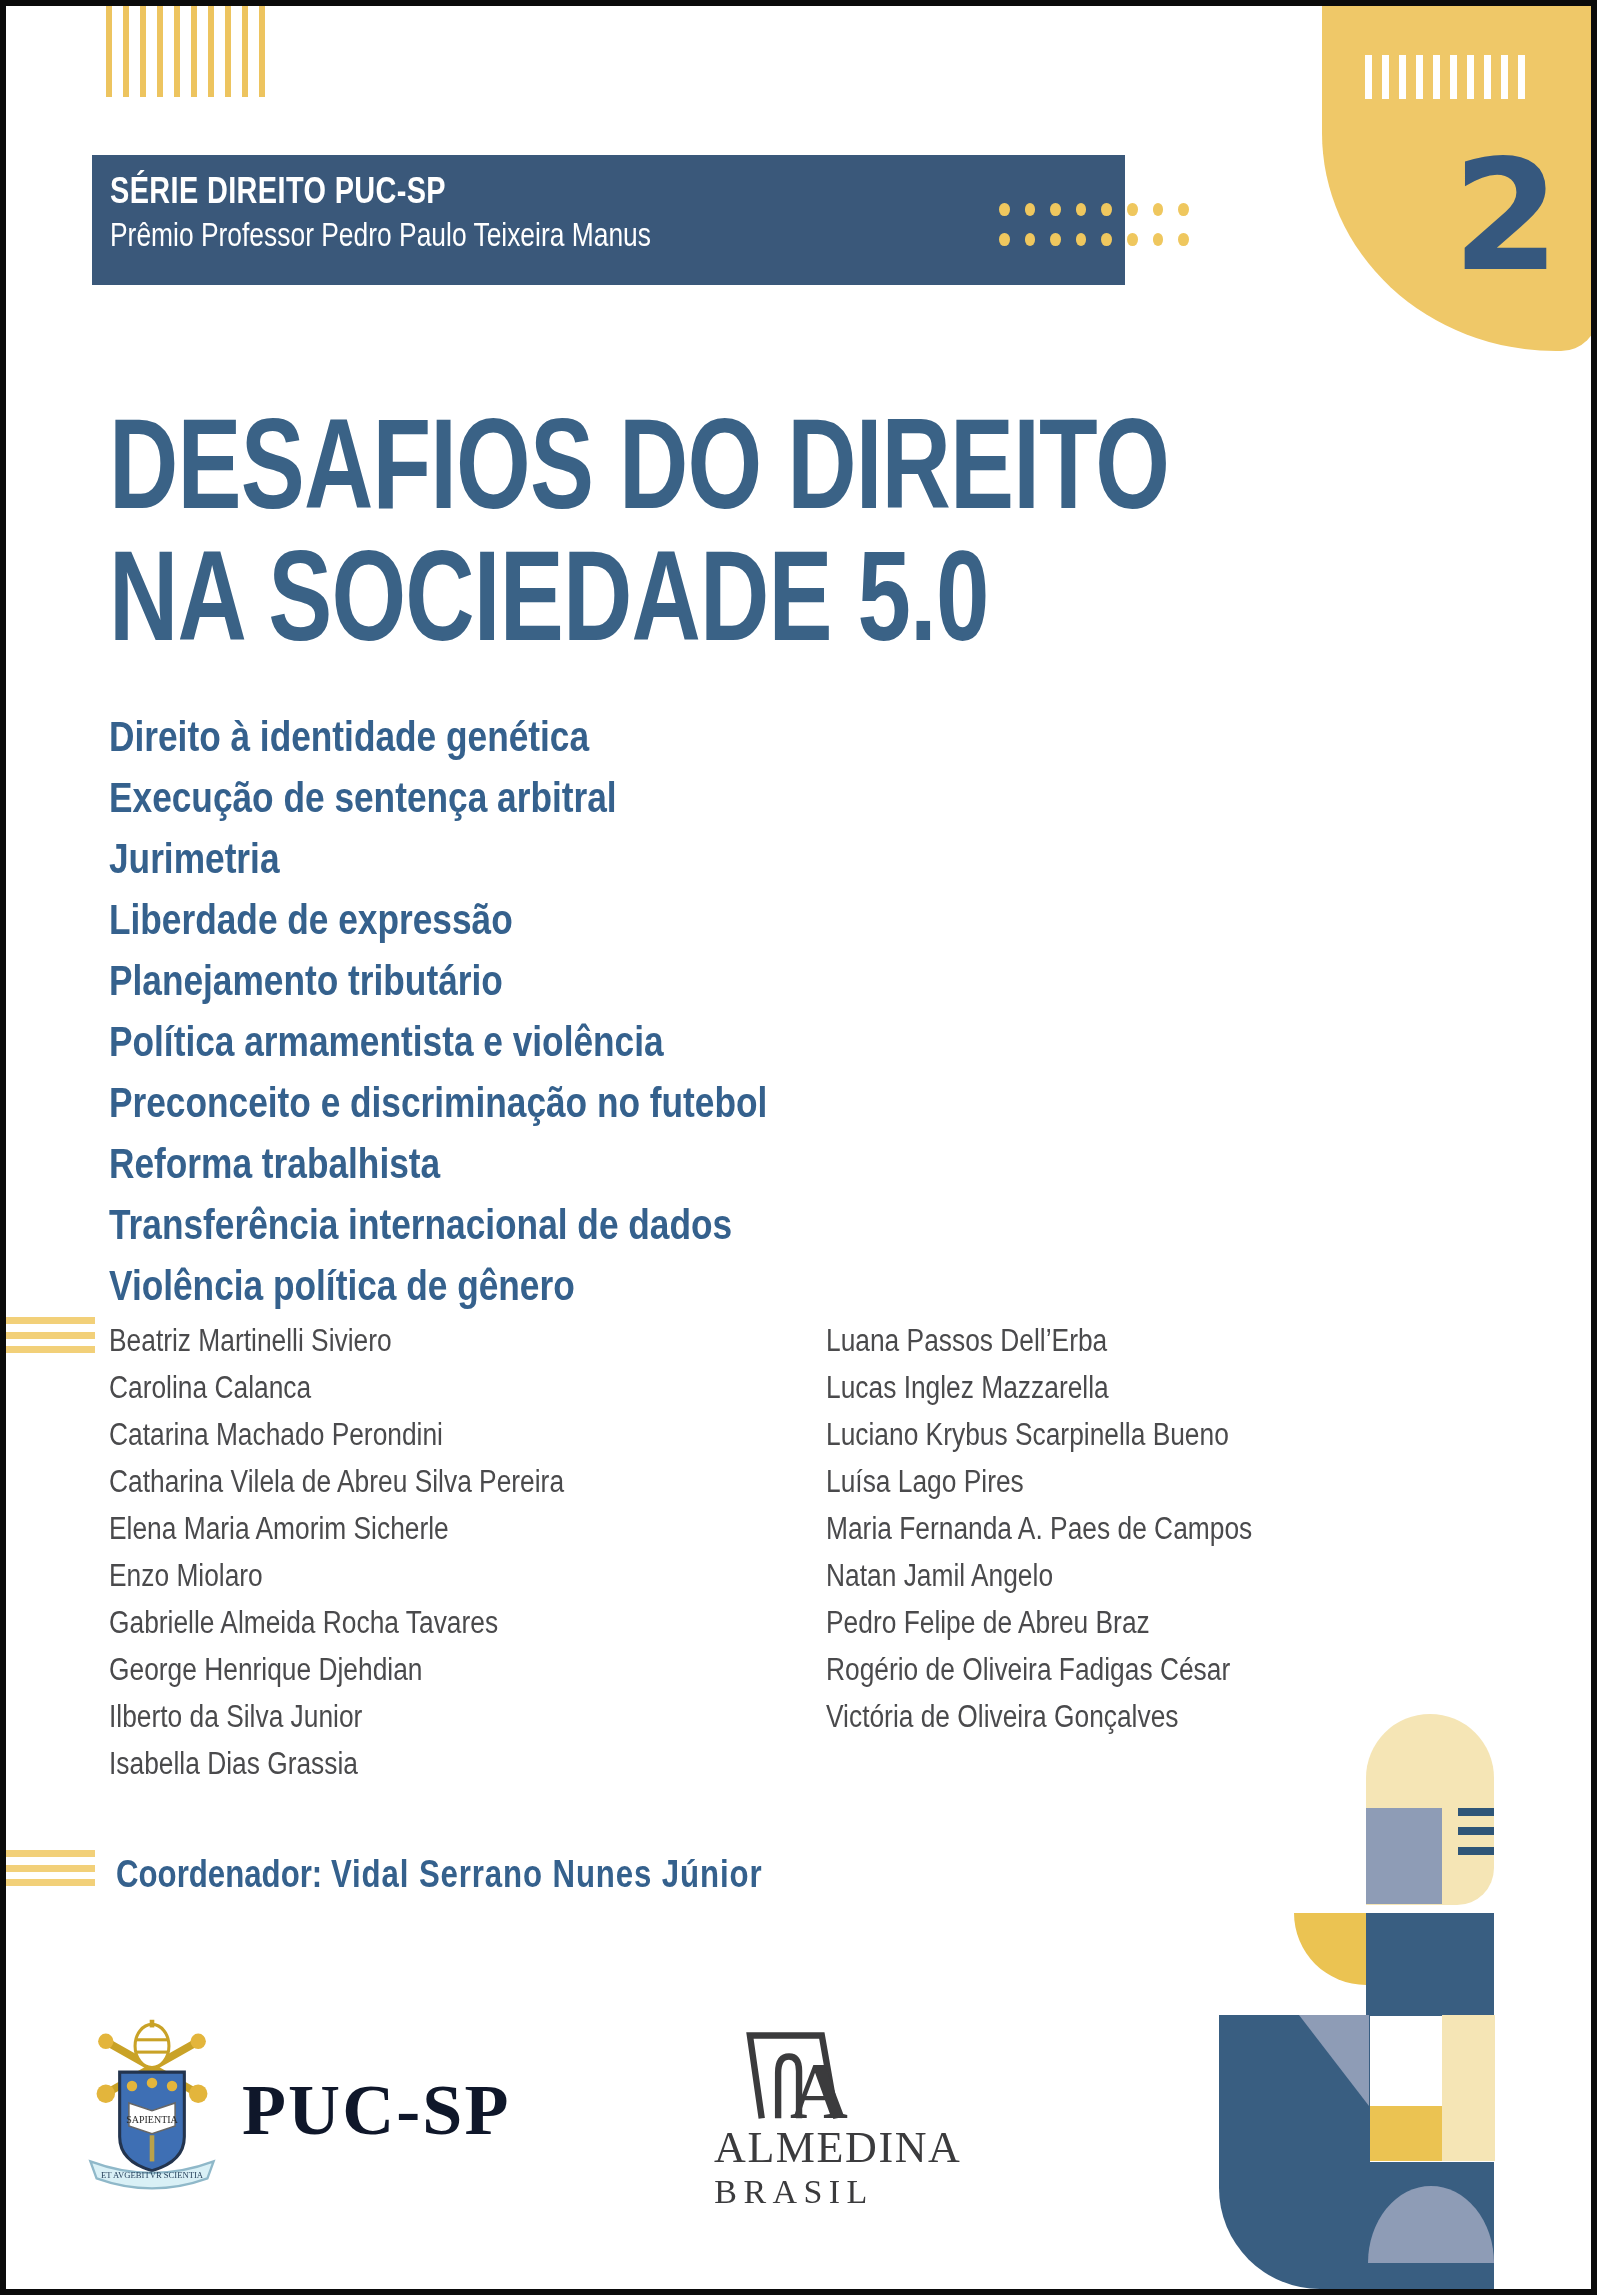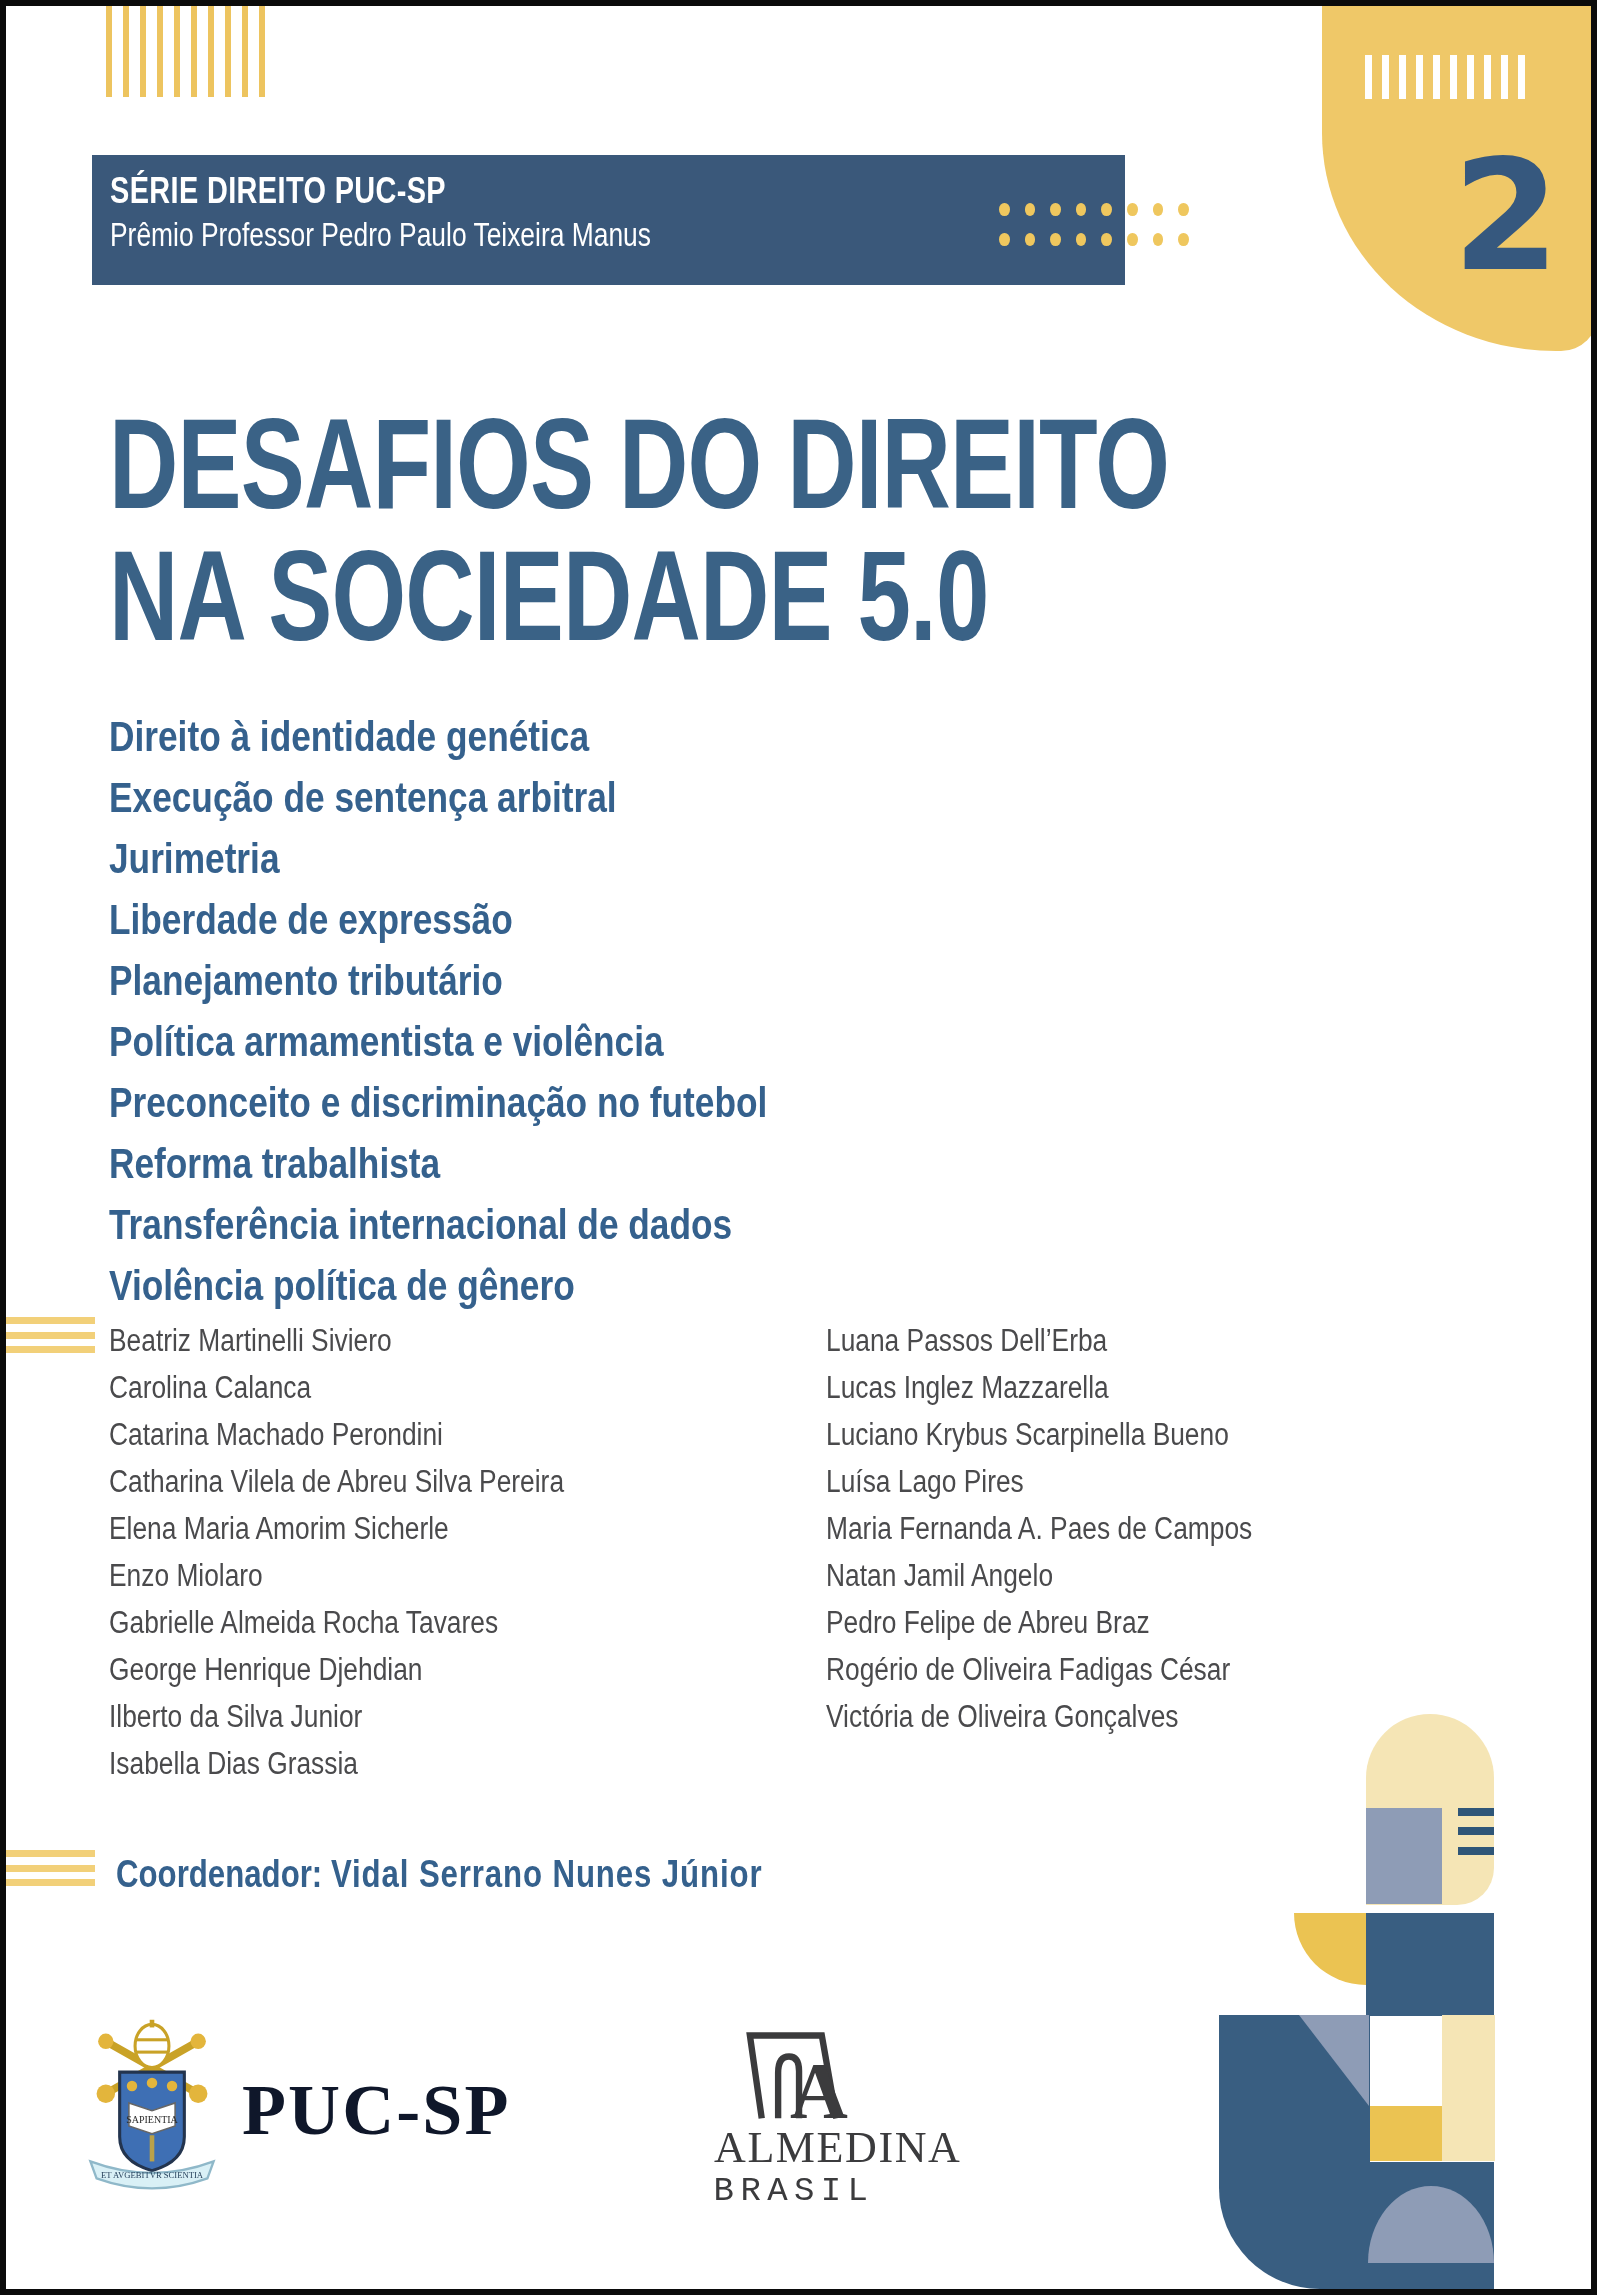--- a/index.html
+++ b/index.html
@@ -48,21 +48,21 @@
   .coordinator .label{font-weight:600;}
   .coordinator .name{font-weight:800;letter-spacing:1.1px;}
   
   .puc-crest{position:absolute;left:75px;top:2018px;width:154px;height:176px;}
   .puc-name{position:absolute;left:242px;top:2074px;font-family:"Liberation Serif",serif;
     font-weight:bold;font-size:72px;line-height:72px;letter-spacing:2.1px;color:#0f172a;}
   .almedina{position:absolute;left:666px;top:2031px;width:256px;text-align:center;}
   .almedina-mark{width:125px;height:91px;margin:0 auto;display:block;}
   .almedina-name{font-family:"Liberation Serif",serif;font-size:44px;line-height:46px;
     letter-spacing:1.6px;color:#3B3B3D;margin-top:3.2px;margin-left:48px;}
-  .almedina-country{font-family:Liberation Mono, monospace;font-size:34px;line-height:37px;
+  .almedina-country{font-family:Liberation Serif, serif;font-size:34px;line-height:37px;
     letter-spacing:6.4px;color:#3B3B3D;margin-top:2.1px;}
   
   .fig{position:absolute;}
   .fig-head{left:1366px;top:1714px;width:128px;height:191px;background:#F5E5B5;
     border-radius:64px 64px 37px 0;}
   .fig-face{left:1366px;top:1808px;width:76px;height:96px;background:#8E9CB6;}
   .fig-bar{left:1458px;width:36px;height:8px;background:#2F5678;}
   .fig-bar1{top:1808px;} .fig-bar2{top:1827px;} .fig-bar3{top:1847px;}
   .fig-quarter{left:1294px;top:1913px;width:72px;height:72px;background:#EBC352;
     border-radius:0 0 0 72px;}

